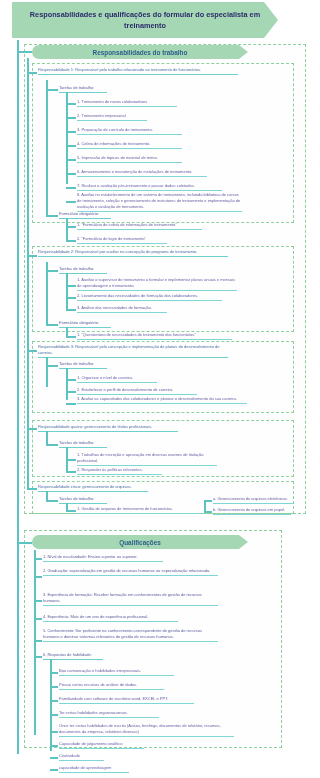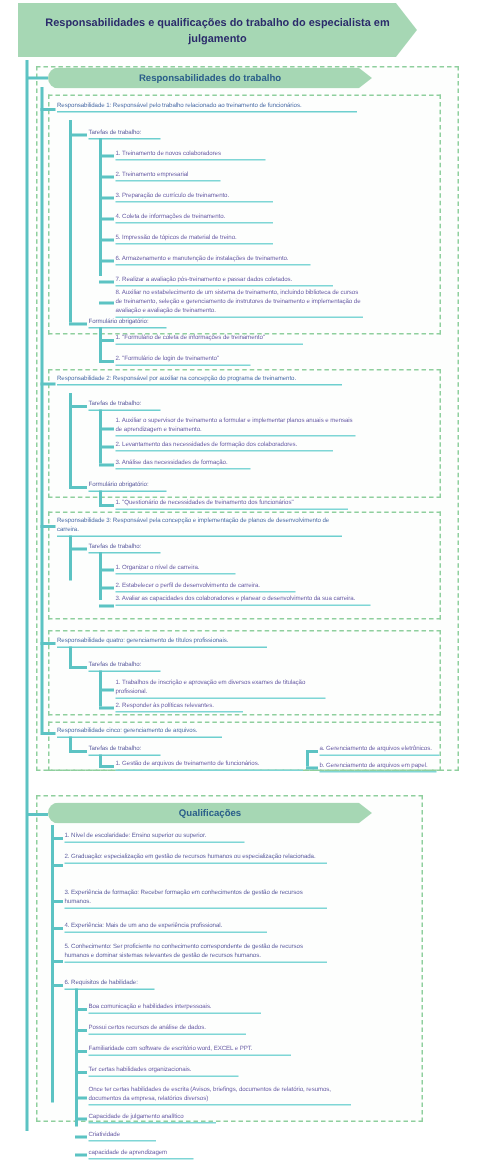--- a/index.html
+++ b/index.html
@@ -58,21 +58,21 @@
     letter-spacing:-0.05px;
   }
   .txt.lv1{color:#4f6fa8;}
   .txt.lv2{color:#5f5fa0;}
   .txt.lv3{color:#6b5fa6;}
   .txt.node{border-bottom-color:#6ecfcf;}
 </style>
 </head>
 <body>
 
-<div class="root-title">Responsabilidades e qualificações do trabalho do especialista em julgamento</div>
+<div class="root-title">Responsabilidades e qualificações do formular do especialista em treinamento</div>
 
 <div class="spine"></div>
 
 <div class="block" style="left:24px;top:44px;width:282px;height:470px;"></div>
 <div class="conn-h" style="left:18px;top:51px;width:14px;"></div>
 <div class="block-head" style="left:32px;top:45px;width:216px;">Responsabilidades do trabalho</div>
 
 <div class="sub-block" style="left:32px;top:63px;width:262px;height:160px;"></div>
 <div class="conn-v" style="left:27px;top:58px;height:430px;"></div>
 <div class="conn-h" style="left:27px;top:72px;width:10px;"></div>

